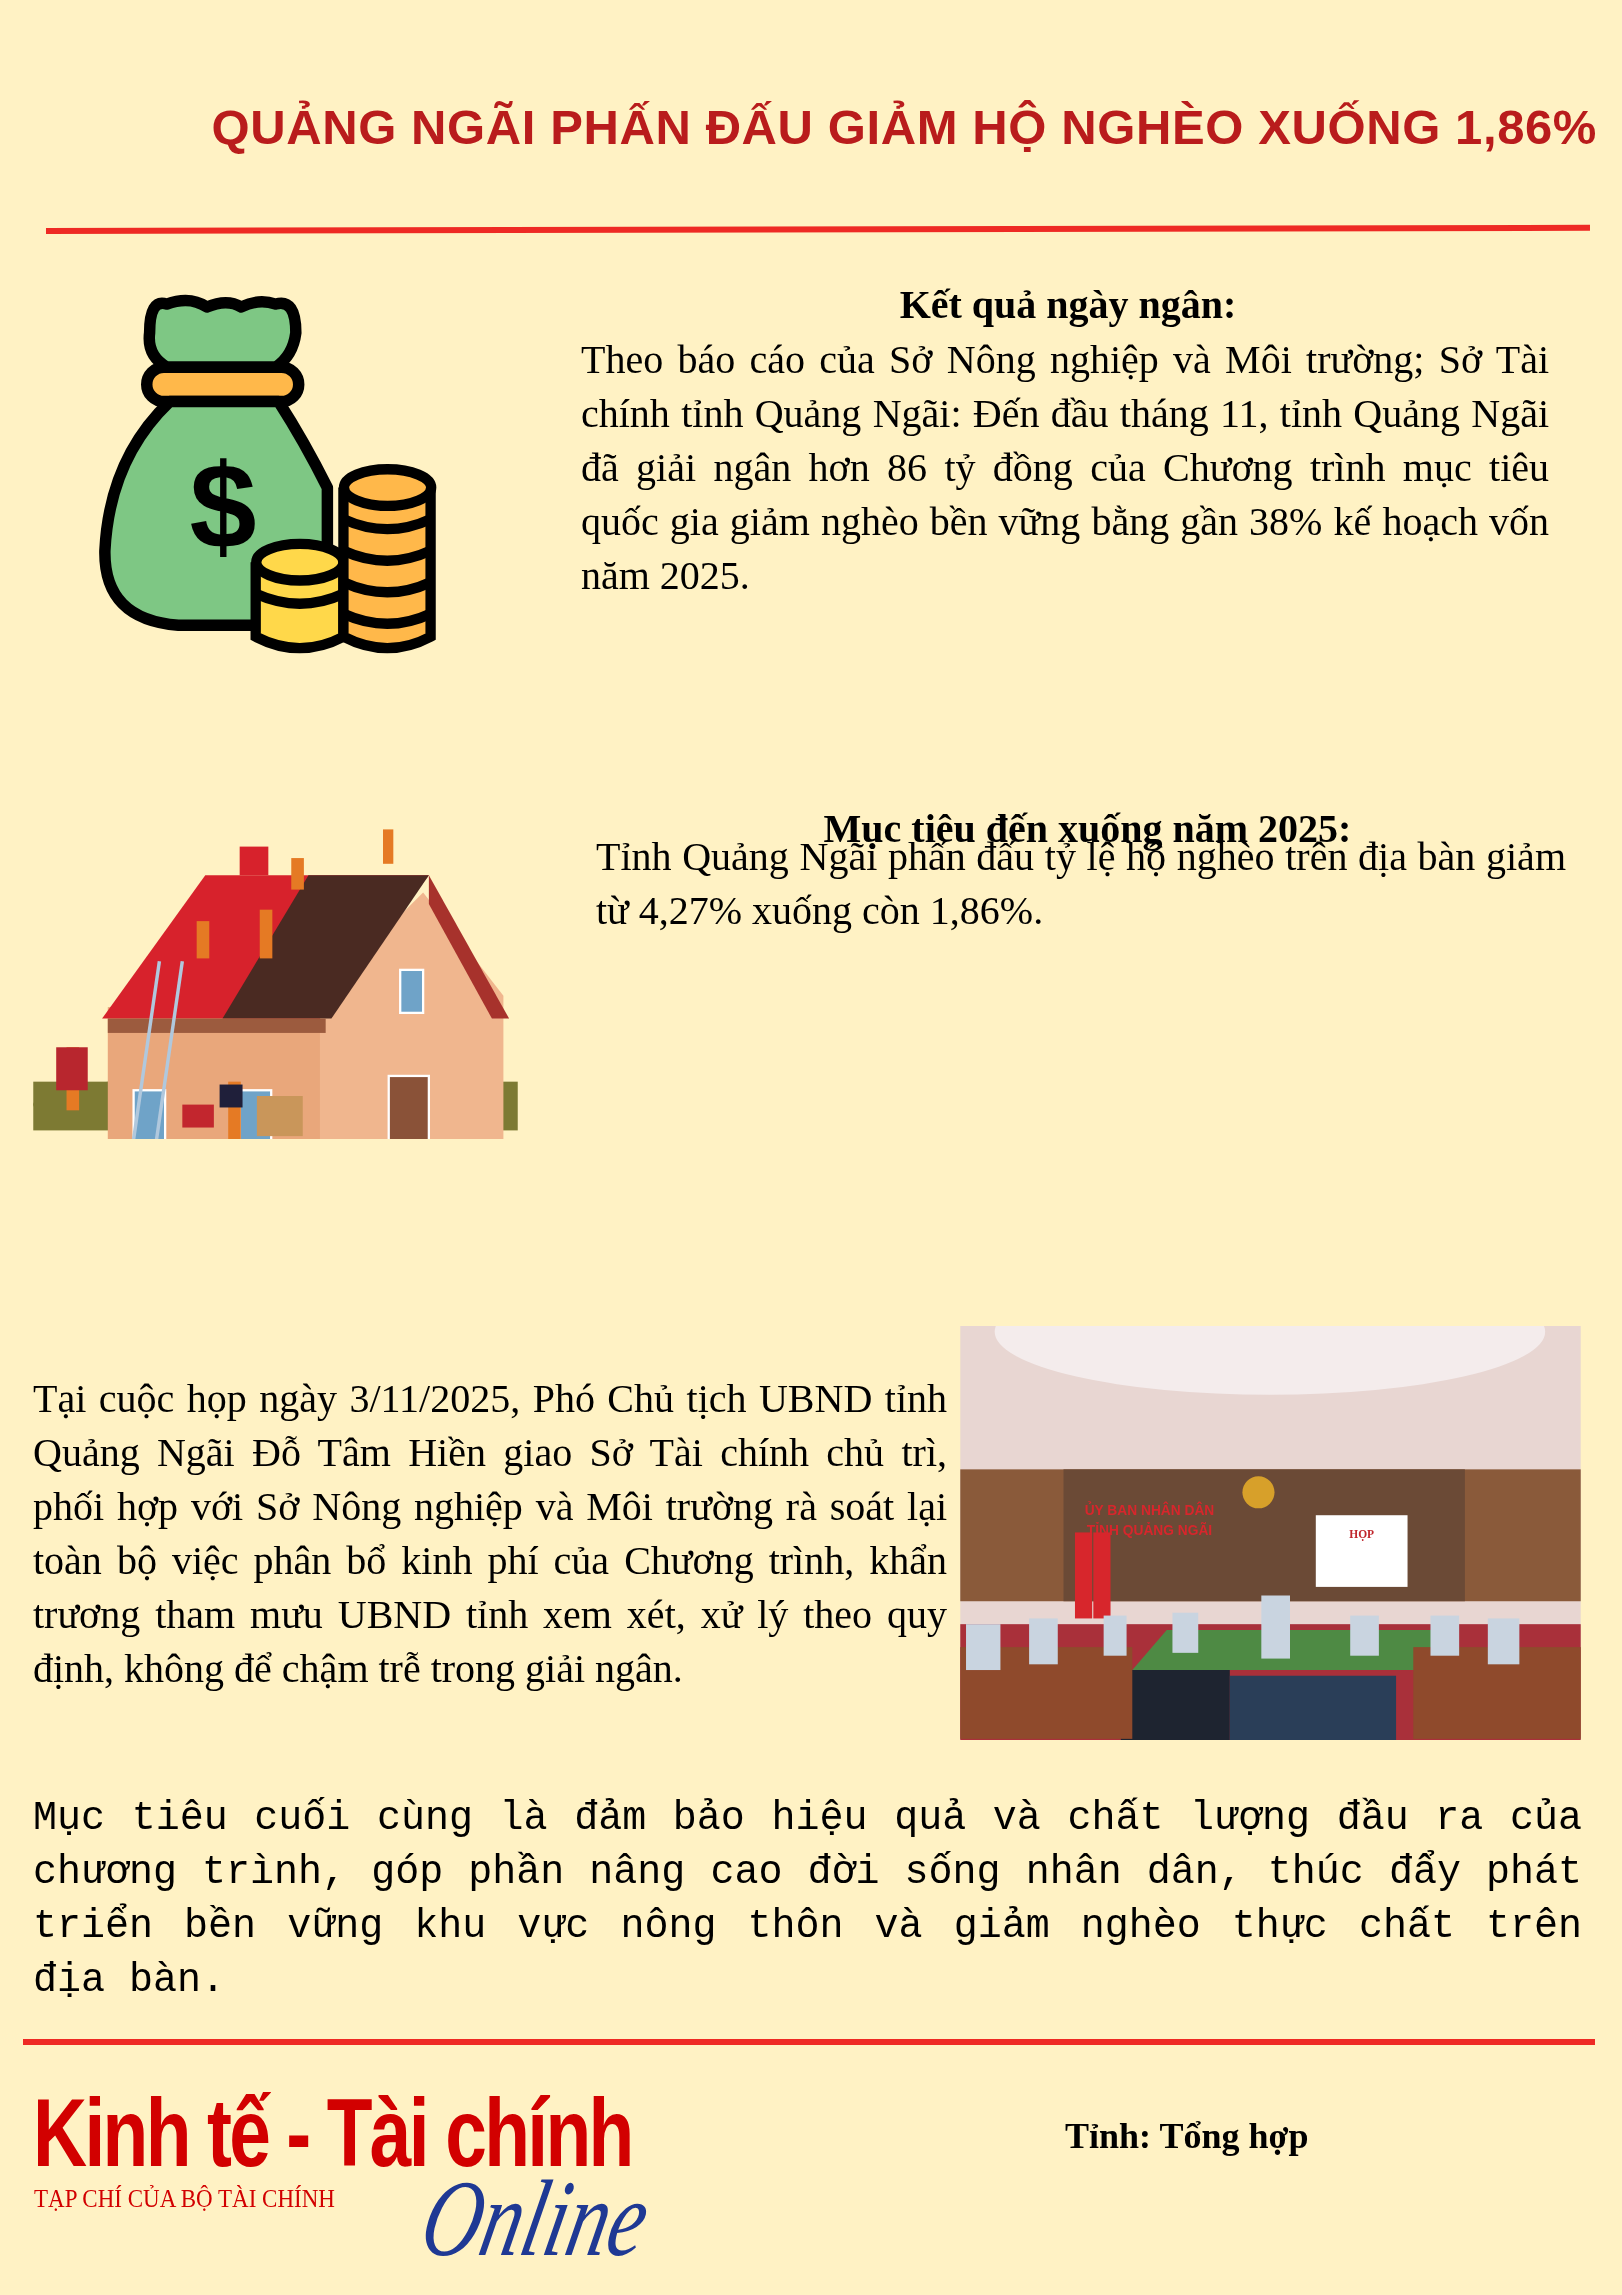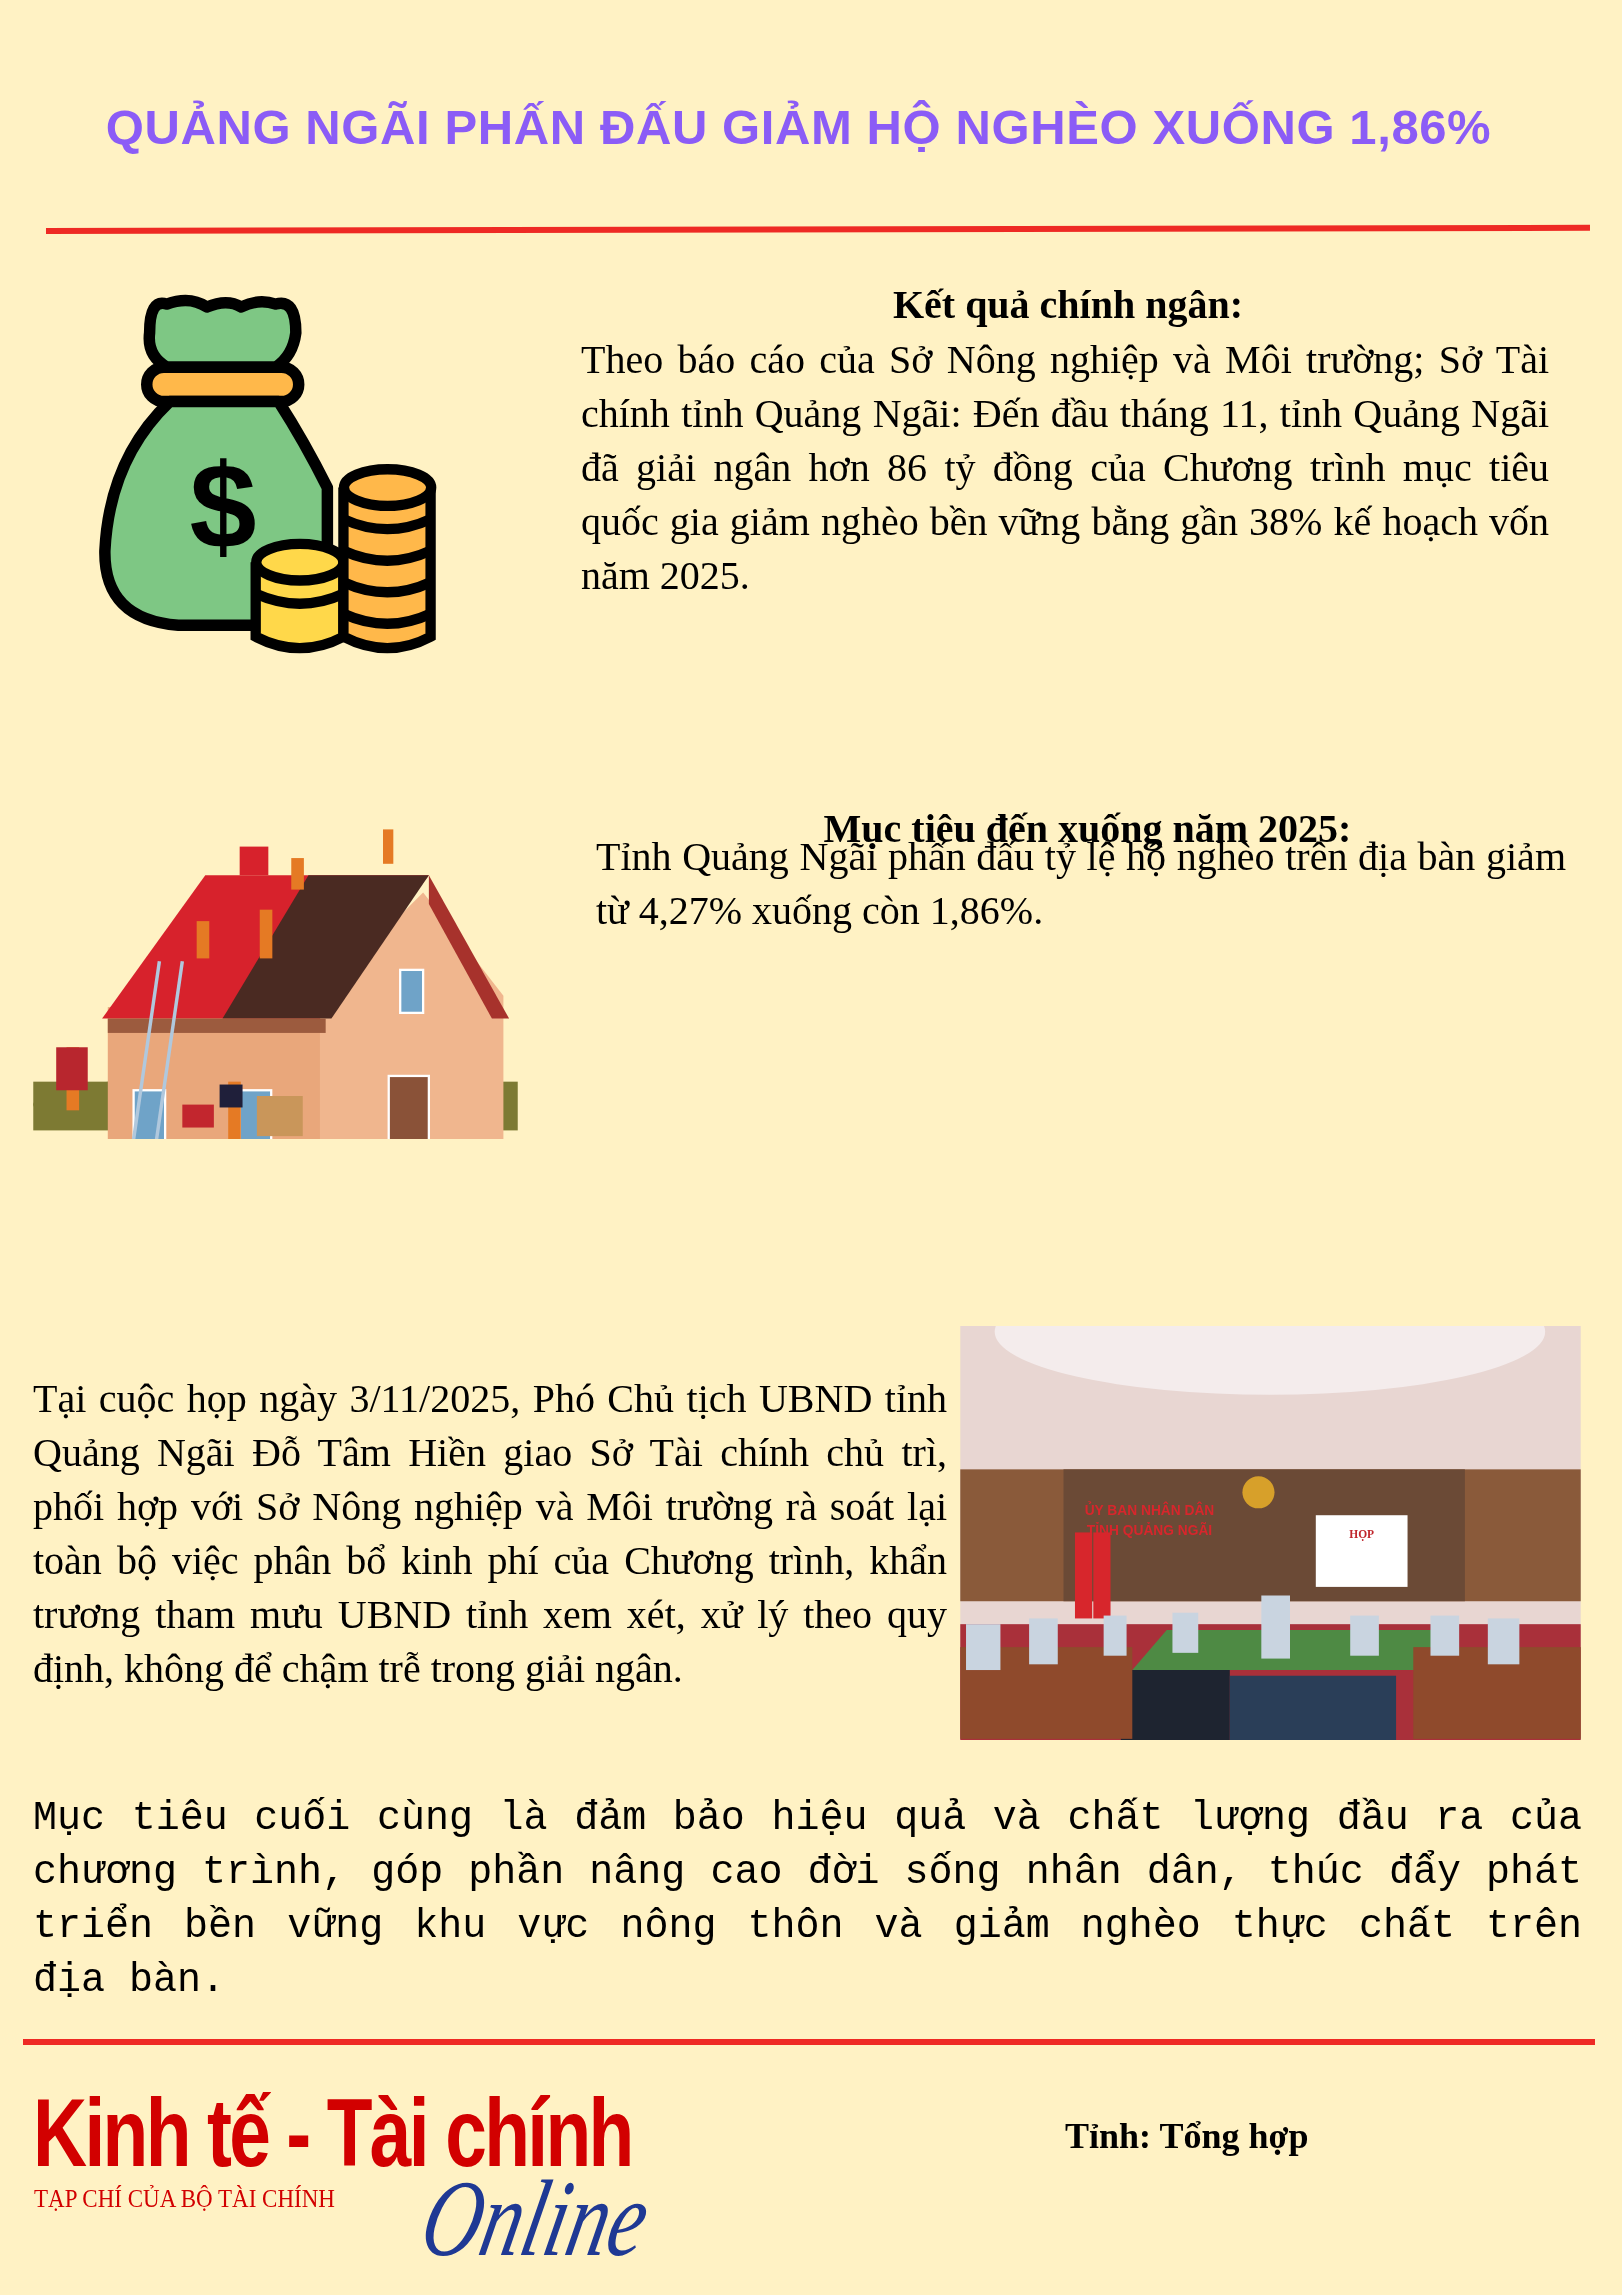--- a/index.html
+++ b/index.html
@@ -7,26 +7,26 @@
     width: 1623px; height: 2295px;
     background: #FFF2C4;
     position: relative;
     overflow: hidden;
     font-family: "Liberation Serif", serif;
     color: #000;
   }
   .abs { position: absolute; }
   .title {
     left: 0; width: 1597px; top: 96px;
-    text-align: center;
+    text-align: right;
     font-family: "Liberation Sans", sans-serif;
     font-weight: bold;
     font-size: 49px;
     letter-spacing: 0.6px;
-    color: #8b5cf6;
+    color: #b91c1c;
     line-height: 63px;
     transform: scaleX(1.0);
   }
   .rule {
     height: 5.7px; background: #EE2A24;
   }
   .rule-top { left: 46px; top: 228px; width: 1544px; transform: rotate(-0.12deg); transform-origin: left center; }
   .rule-bottom { left: 23px; top: 2039px; width: 1572px; }
 
   .section-heading {
@@ -123,21 +123,21 @@
     <g stroke="#000" stroke-width="18">
       <path d="M428 360 L428 620 Q505 660 580 620 L580 360" fill="#FFB84A"></path>
       <path d="M428 415 Q505 450 580 415" fill="none"></path>
       <path d="M428 470 Q505 505 580 470" fill="none"></path>
       <path d="M428 525 Q505 560 580 525" fill="none"></path>
       <path d="M428 580 Q505 615 580 580" fill="none"></path>
       <ellipse cx="505" cy="360" rx="76" ry="32" fill="#FFB84A"></ellipse>
     </g>
   </svg>
 </div>
-<div class="abs section-heading s1-heading">Kết quả chính ngân:</div>
+<div class="abs section-heading s1-heading">Kết quả ngày ngân:</div>
 <div class="abs body-text s1-text">Theo báo cáo của Sở Nông nghiệp và Môi trường; Sở Tài chính tỉnh Quảng Ngãi: Đến đầu tháng 11, tỉnh Quảng Ngãi đã giải ngân hơn 86 tỷ đồng của Chương trình mục tiêu quốc gia giảm nghèo bền vững bằng gần 38% kế hoạch vốn năm 2025.</div>
 
 <div class="abs s2-img">
   <svg viewBox="0 0 845 600" width="485" height="344">
     <ellipse cx="420" cy="540" rx="420" ry="55" fill="#7A7A2E"></ellipse>
     <rect x="0" y="500" width="845" height="85" fill="#7D7A33"></rect>
 
     <rect x="130" y="390" width="380" height="370" fill="#E9A77B" transform="translate(0,-20)"></rect>
     <polygon points="500,370 680,190 820,370 820,760 500,760" fill="#F0B68E" transform="translate(0,-20)"></polygon>
 

